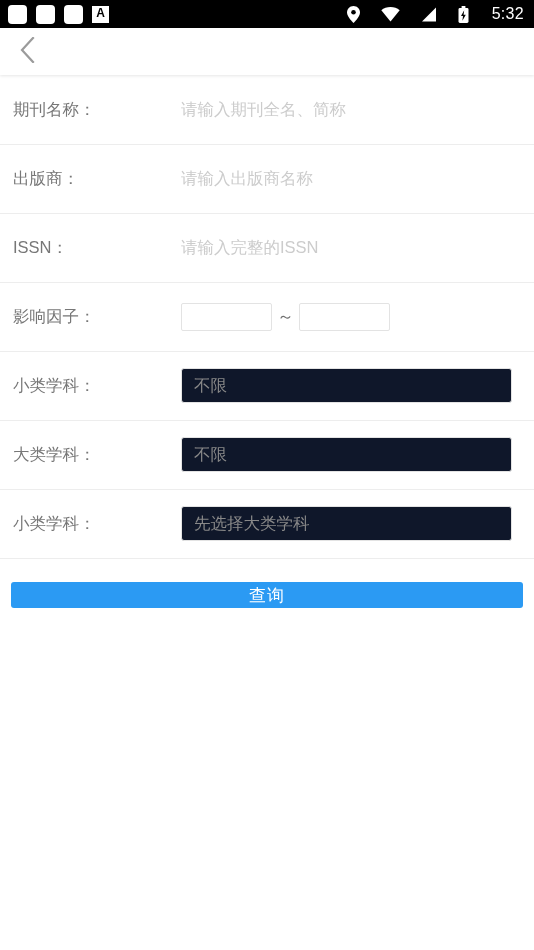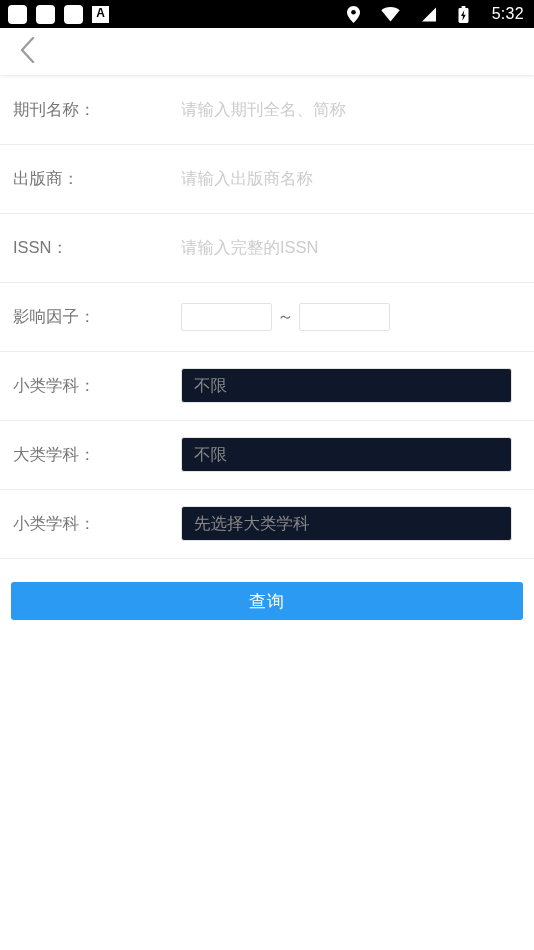--- a/index.html
+++ b/index.html
@@ -143,21 +143,21 @@
   }
   .select-value {
     font-size: 16.5px;
     color: #888888;
   }
 
   
   .submit-area { padding: 23px 11px 0 11px; }
   .submit-btn {
     width: 100%;
-    height: 38px;
+    height: 26px;
     background: #2b9af3;
     border: none;
     border-radius: 3px;
     color: #ffffff;
     font-size: 17px;
     font-family: "Liberation Sans", "DejaVu Sans", sans-serif;
     letter-spacing: 1px;
     cursor: pointer;
     display: flex;
     align-items: center;

